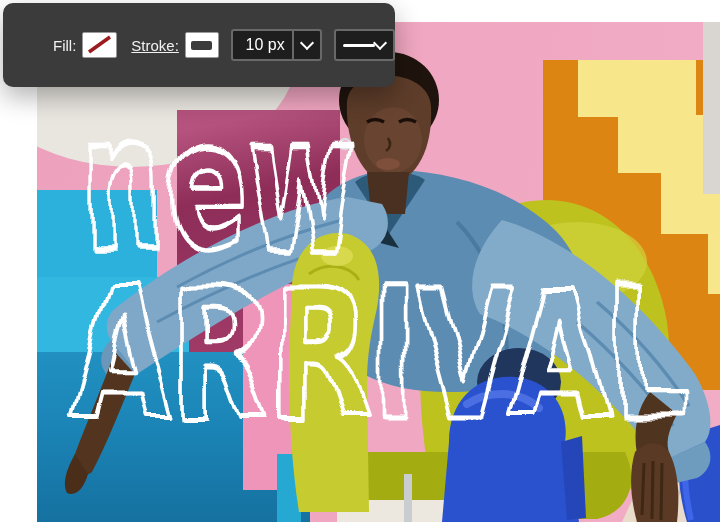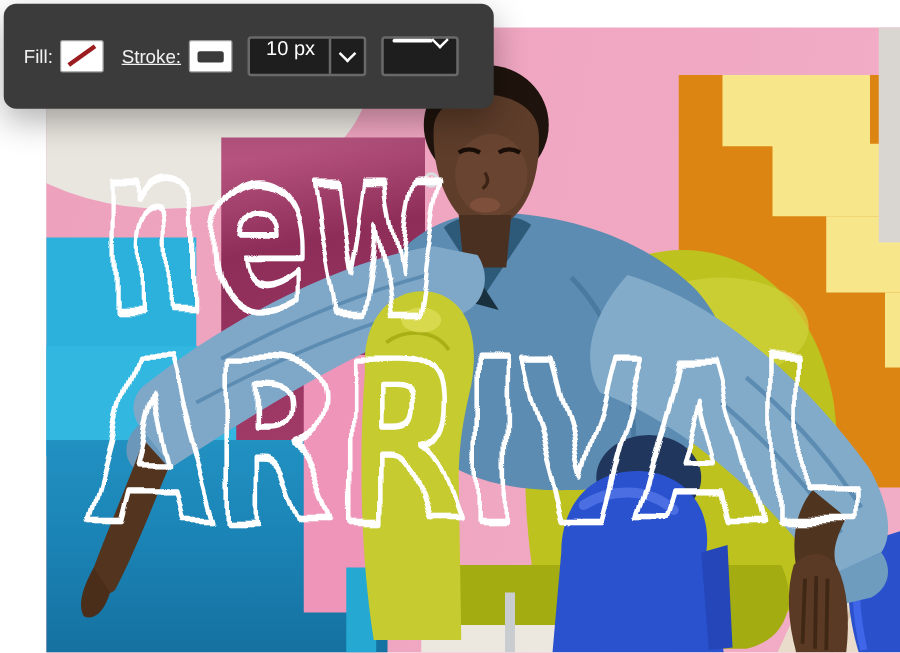--- a/index.html
+++ b/index.html
@@ -31,33 +31,33 @@
   .ystep4{left:671px;top:212px;width:12px;height:60px;}
   .light-strip{left:666px;top:0;width:17px;height:172px;background:#d9d6d1;}
   .scene-svg{position:absolute;left:0;top:0;width:683px;height:500px;}
   
   .text-overlay{position:absolute;left:0;top:0;width:720px;height:522px;pointer-events:none;}
   
   .toolbar{
     position:absolute;left:3px;top:3px;width:392px;height:84px;
     background:#3b3b3b;border-radius:10px;
     box-shadow:0 10px 26px rgba(0,0,0,.30);
-    display:flex;align-items:center;padding-left:16px;box-sizing:border-box;gap:6px;
+    display:flex;align-items:center;padding-left:50px;box-sizing:border-box;gap:6px;
   }
   .tb-label{color:#f2f2f2;font-size:15px;white-space:nowrap;}
   .stroke-lbl{margin-left:8px;text-decoration:underline;}
   .swatch{
     width:35px;height:26px;background:#ffffff;border:1px solid #9a9a9a;
     border-radius:2px;padding:0;display:flex;align-items:center;justify-content:center;
     box-sizing:border-box;cursor:pointer;
   }
   .stroke-bar{width:21px;height:9px;background:#3b3b3b;border-radius:2px;display:block;}
   .combo{
     margin-left:6px;height:32px;background:#1e1e1e;border:2px solid #696969;
-    border-radius:3px;display:flex;align-items:flex-start;box-sizing:border-box;cursor:pointer;
+    border-radius:3px;display:flex;align-items:center;box-sizing:border-box;cursor:pointer;
   }
   .combo-width{width:95px;}
   .combo-style{width:62px;justify-content:space-between;padding:0 8px 0 7px;}
   .combo-value{color:#ffffff;font-size:16px;padding-left:13px;flex:1;}
   .combo-chevron-box{
     width:26px;align-self:stretch;border-left:2px solid #696969;
     display:flex;align-items:center;justify-content:center;
   }
   .chev{
     width:8px;height:8px;border-right:2.4px solid #ffffff;border-bottom:2.4px solid #ffffff;

